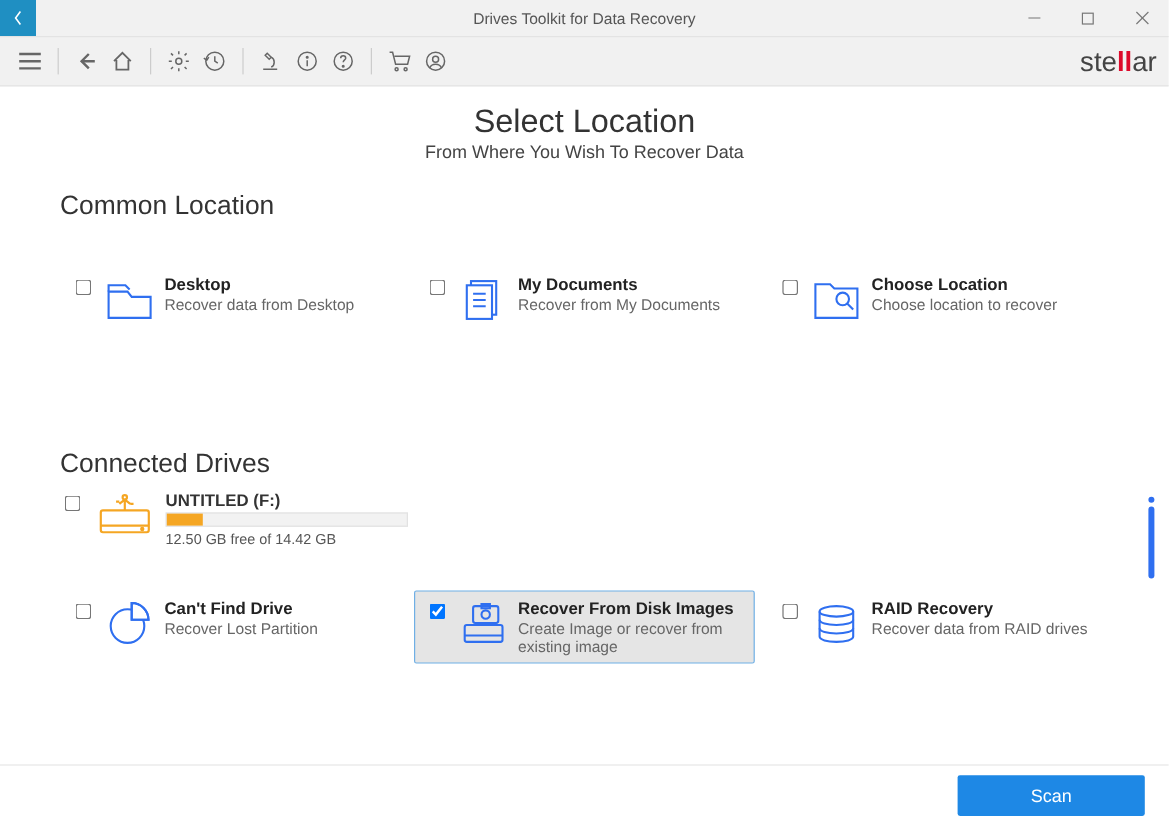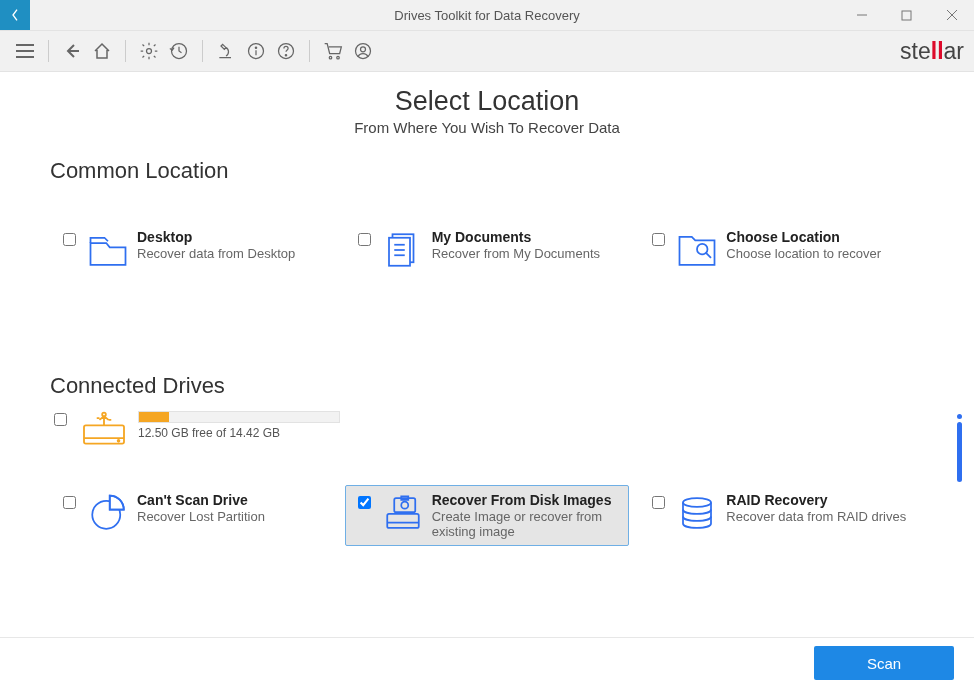--- a/index.html
+++ b/index.html
@@ -38,21 +38,21 @@
   .drive .dicon{width:48px;height:40px;display:flex;align-items:center;justify-content:center;}
   .drive .dname{font-weight:600;font-size:14px;}
   .bar{width:200px;height:10px;background:#F2F2F2;border:1px solid #E2E2E2;position:relative;margin-top:2px;}
   .bar .fill{position:absolute;top:0;left:0;height:100%;background:#F5A623;}
   .free{font-size:12px;color:#555;margin-top:3px;}
   
   .scrind{position:absolute;right:12px;top:350px;width:5px;height:60px;background:#2F6FF0;border-radius:3px;}
   .scrtop{position:absolute;right:12px;top:342px;width:5px;height:5px;background:#2F6FF0;border-radius:3px;}
   
   .footer{height:50px;border-top:1px solid #E7E7E7;display:flex;align-items:center;justify-content:flex-end;padding:0 20px;}
-  .scanbtn{background:#1E88E5;color:#fff;border:none;width:140px;height:34px;font-size:15px;border-radius:2px;cursor:pointer;}
+  .scanbtn{background:#1E88E5;color:#fff;border:none;width:156px;height:34px;font-size:15px;border-radius:2px;cursor:pointer;}
 </style>
 </head>
 <body>
 
 <div class="titlebar">
   <div class="appicon">
     <svg width="16" height="16" viewBox="0 0 24 24" fill="none" stroke="#fff" stroke-width="2">
         <polyline points="15 4 9 12 15 20"></polyline>
       </svg>
   </div>
@@ -211,40 +211,41 @@
         <div class="dicon">
           <svg width="48" height="40" viewBox="0 0 52 44" stroke="#F5A623" stroke-width="2" fill="none">
             <rect x="4" y="18" width="44" height="20" rx="2"></rect>
             <line x1="4" y1="32" x2="48" y2="32"></line>
             <circle cx="42" cy="35" r="1" fill="#F5A623"></circle>
             <path d="M26 18V8m0 0l-5 4m5-4l5 4M21 10h-3m13 2h3"></path>
             <circle cx="26" cy="6" r="2"></circle>
           </svg>
         </div>
         <div>
+          <div class="dname">UNTITLED (F:)</div>
           <div class="bar">
             <div class="fill" style="width:15%"></div>
           </div>
           <div class="free">12.50 GB free of 14.42 GB</div>
         </div>
       </div>
     </div>
 
   <div class="row" id="row-other">
       <div class="opt">
         <input type="checkbox" style="">
         <div class="icon">
           <svg width="42" height="42" viewBox="0 0 48 48" stroke="#2F6FF0" stroke-width="2" fill="none">
             <circle cx="22" cy="26" r="16"></circle>
             <path d="M22 26V10A16 16 0 0138 26z" transform="translate(4,-6)" fill="#fff"></path>
             <path d="M26 4a16 16 0 0116 16H26z"></path>
           </svg>
         </div>
         <div class="txt">
-          <div class="lbl">Can't Scan Drive</div>
+          <div class="lbl">Can't Find Drive</div>
           <div class="sub">Recover Lost Partition</div>
         </div>
       </div>
       <div class="opt selected">
         <input type="checkbox" checked="" style="">
         <div class="icon">
           <svg width="44" height="42" viewBox="0 0 48 46" stroke="#2F6FF0" stroke-width="2" fill="none">
             <rect x="6" y="24" width="36" height="16" rx="2"></rect>
             <line x1="6" y1="34" x2="42" y2="34"></line>
             <rect x="14" y="6" width="24" height="16" rx="2"></rect>

